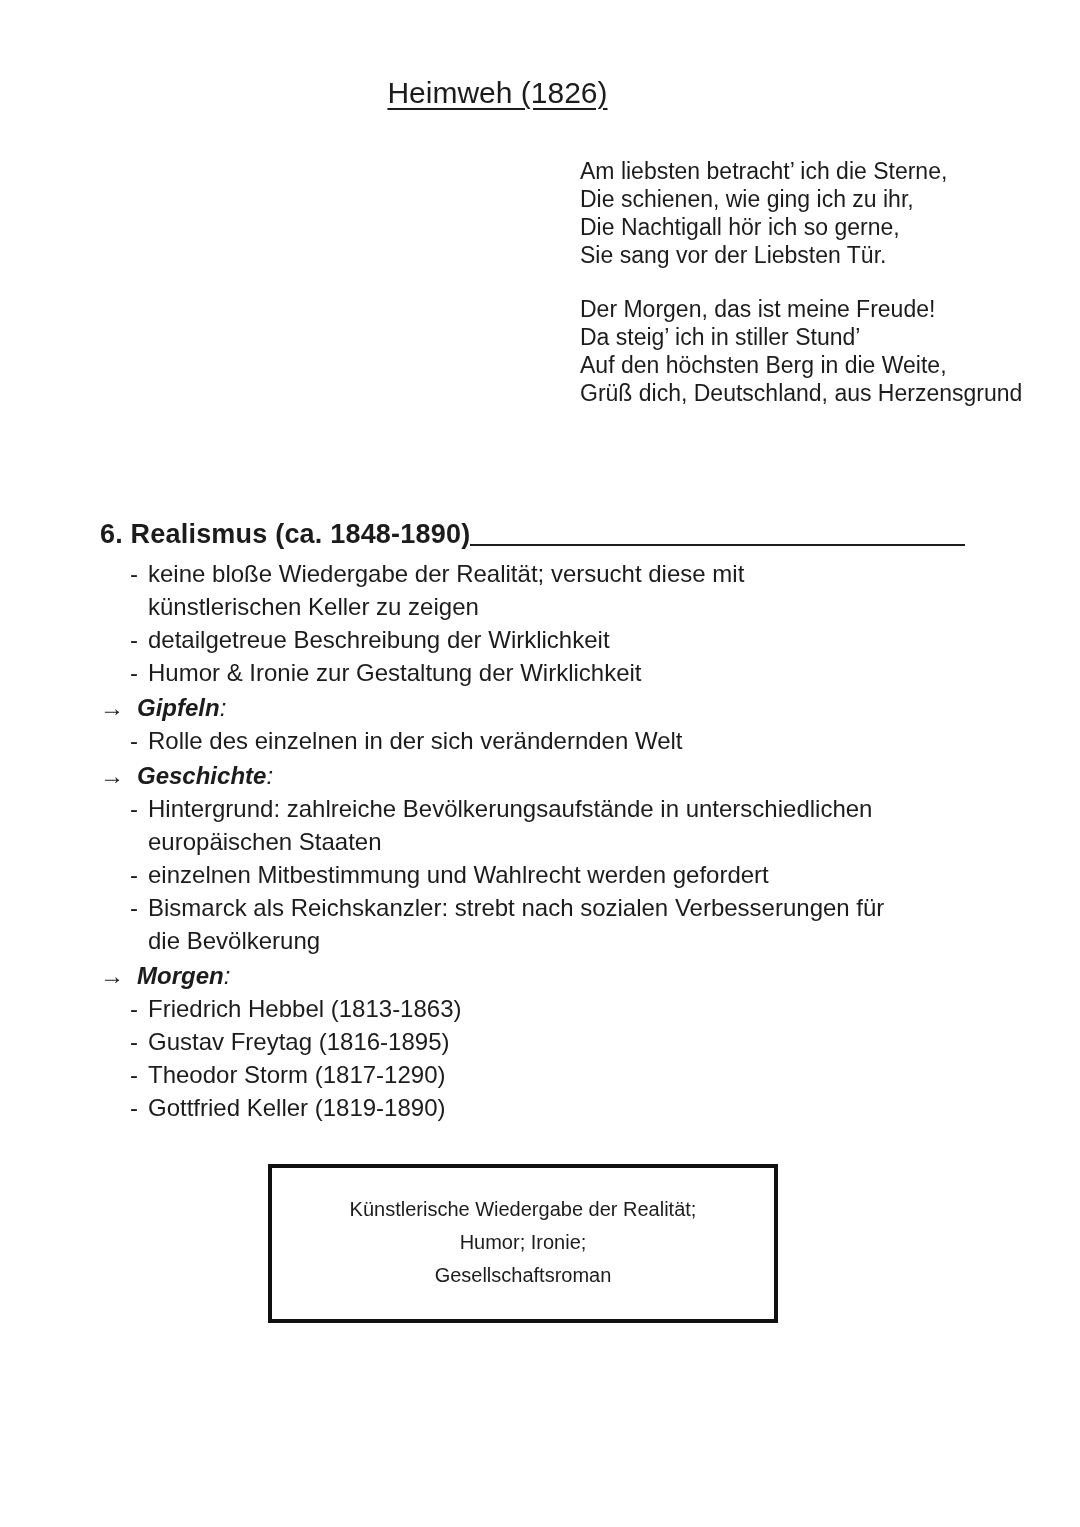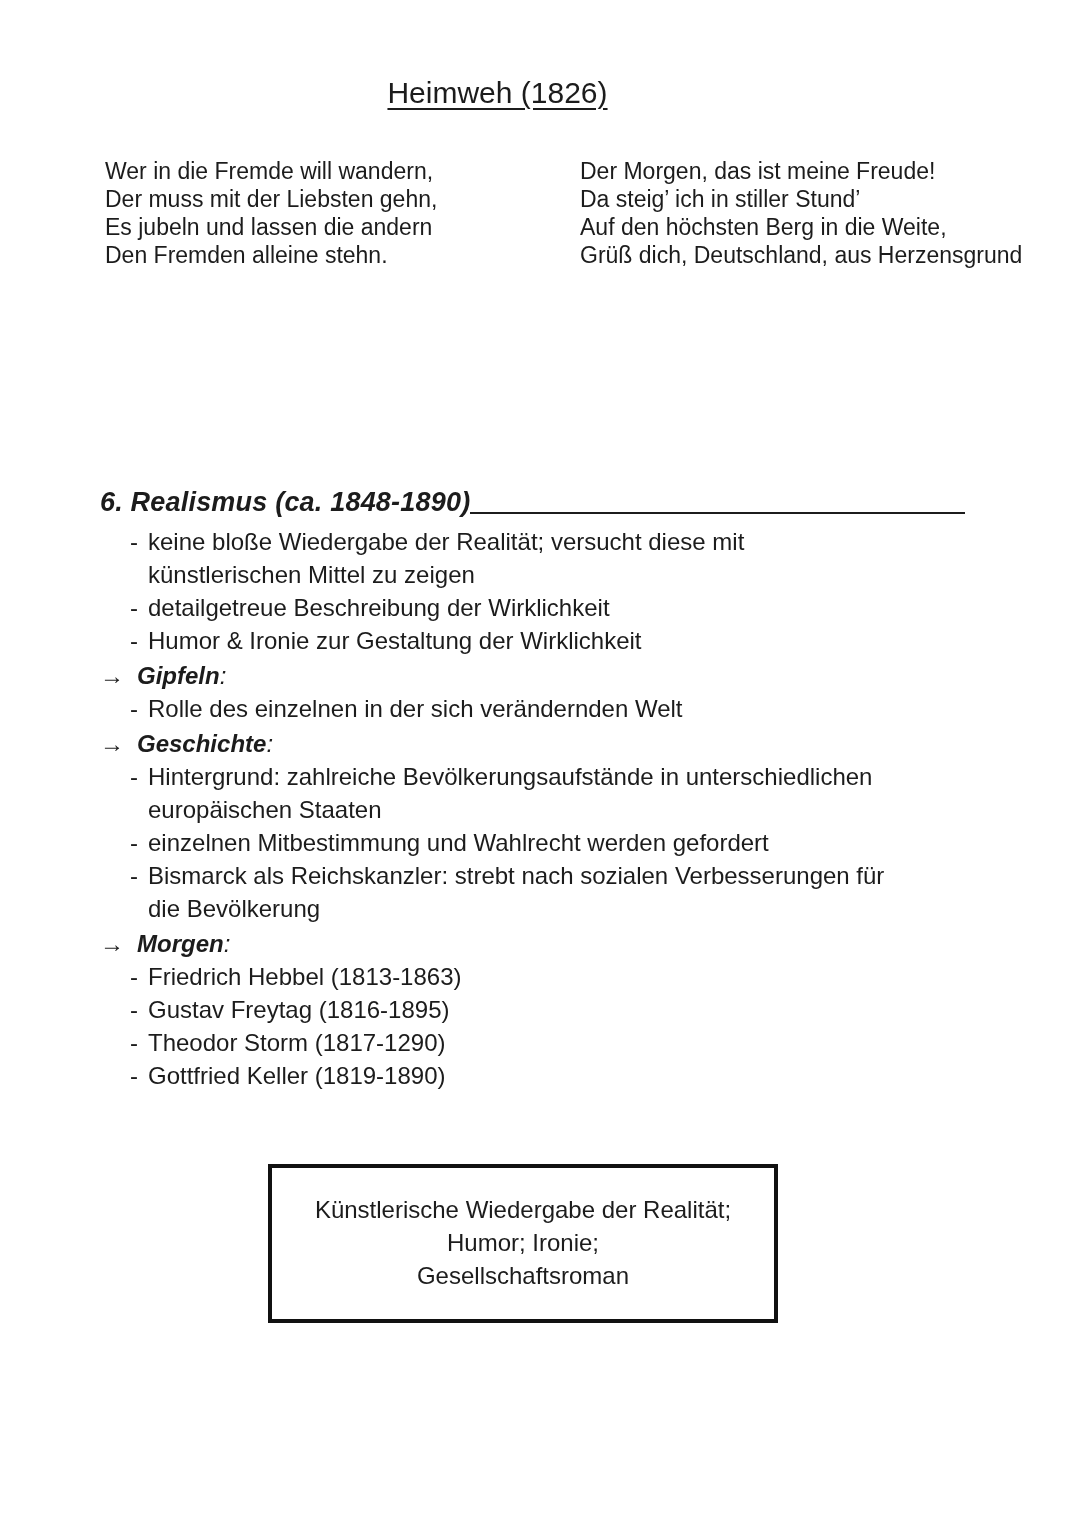--- a/index.html
+++ b/index.html
@@ -51,24 +51,24 @@
     top: 486px;
     width: 900px;
     font-size: 24px;
     line-height: 33px;
   }
   .section-heading {
     display: flex;
     width: 865px;
     font-size: 27px;
     font-weight: bold;
-    font-style: italic;
     line-height: 33px;
     margin-bottom: 6px;
     letter-spacing: 0.2px;
+    margin-top: 32px;
   }
   .section-heading .rule {
     flex: 1;
     border-bottom: 2px solid #1c1c1c;
     margin-bottom: 5px;
   }
   .group-label { margin-top: 2px; }
   .group-label .arrow {
     display: inline-block;
     width: 37px;
@@ -90,60 +90,60 @@
   
   .summary-box {
     position: absolute;
     left: 268px;
     top: 1164px;
     width: 510px;
     height: 159px;
     box-sizing: border-box;
     border: 4px solid #111111;
     text-align: center;
-    font-size: 24px;
+    font-size: 20px;
     line-height: 33px;
     padding-top: 25px;
     white-space: pre-line;
   }
 </style>
 </head>
 <body>
 
 <div class="page">
 
   <div class="doc-title">
     <span class="underlined">Heimweh (1826)</span>
   </div>
 
   <div class="poem-col left">
-    <p class="stanza">Wer in die Fremde will wandern,
-Der muss mit der Liebsten gehn,
-Es jubeln und lassen die andern
-Den Fremden alleine stehn.</p>
   </div>
 
   <div class="poem-col right">
+    <p class="stanza">Am liebsten betracht’ ich die Sterne,
+Die schienen, wie ging ich zu ihr,
+Die Nachtigall hör ich so gerne,
+Sie sang vor der Liebsten Tür.</p>
     <p class="stanza">Der Morgen, das ist meine Freude!
 Da steig’ ich in stiller Stund’
 Auf den höchsten Berg in die Weite,
 Grüß dich, Deutschland, aus Herzensgrund</p>
   </div>
 
   <div class="section">
 
     <div class="section-heading">
       <span>6. Realismus (ca. 1848-1890)</span>
       <span class="rule"></span>
     </div>
 
     <div class="bullet">
       <span class="dash">-</span>
       <div class="text">keine bloße Wiedergabe der Realität; versucht diese mit
-künstlerischen Mittel zu zeigen</div>
+künstlerischen Keller zu zeigen</div>
     </div>
     <div class="bullet">
       <span class="dash">-</span>
       <div class="text">detailgetreue Beschreibung der Wirklichkeit</div>
     </div>
     <div class="bullet">
       <span class="dash">-</span>
       <div class="text">Humor &amp; Ironie zur Gestaltung der Wirklichkeit</div>
     </div>
 

